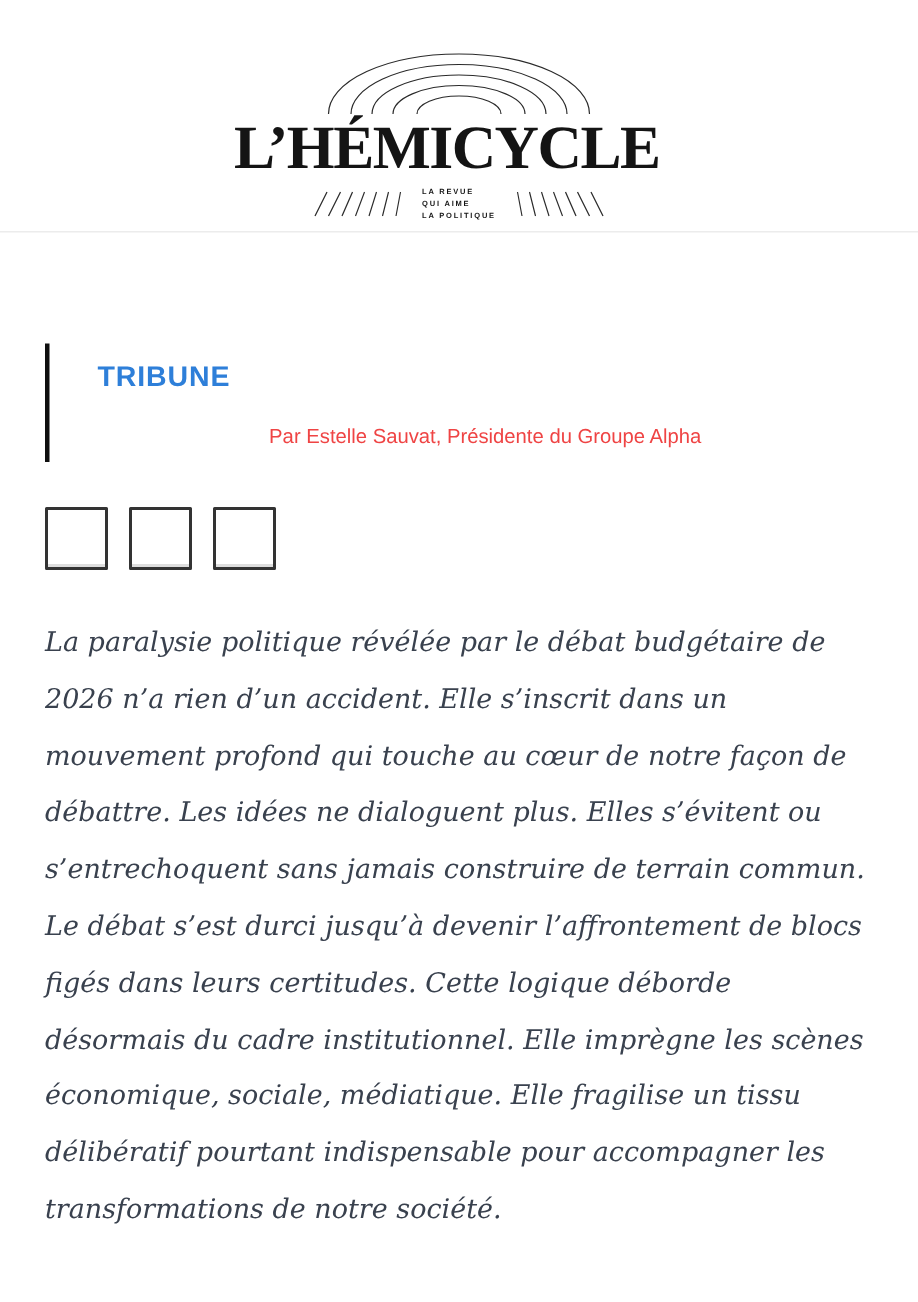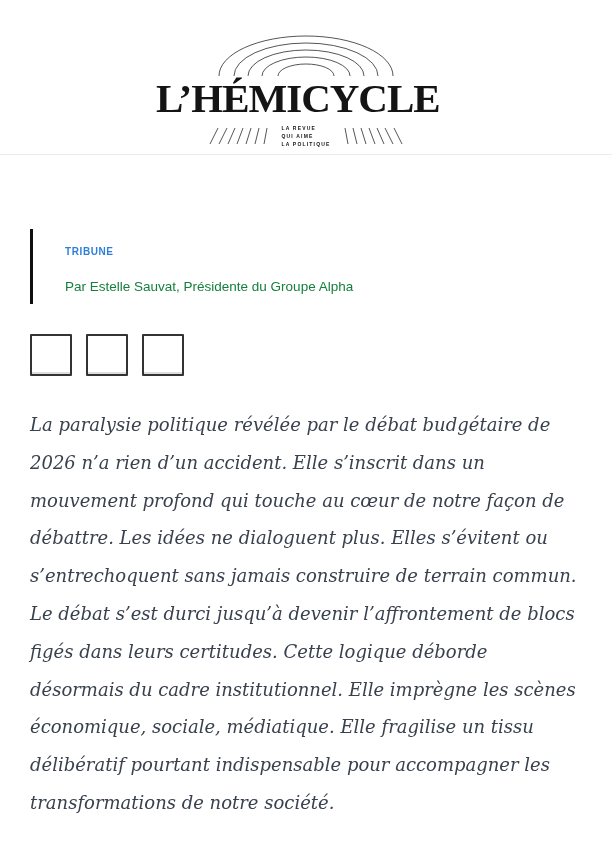--- a/index.html
+++ b/index.html
@@ -25,21 +25,21 @@
   .tagline { font-size: 5px; font-weight: bold; letter-spacing: 1.2px; line-height: 1.6; color: #141414; }
 
   
   .main { padding: 0 30px; }
   .article-header {
     margin-top: 74px;
     border-left: 3px solid #0f0f0f;
     padding: 12px 0 10px 32px;
   }
   .category {
-    font-size: 10px;
+    font-size: 19px;
     font-weight: bold;
     letter-spacing: 0.6px;
     cursor: pointer;
     display: inline-block;
   }
   .article-title {
     margin: 28px 0 0 0;
     font-size: 28px;
     line-height: 1.18;
     font-weight: 800;
@@ -120,21 +120,21 @@
           </g>
         </svg>
       </div>
     </div>
   </header>
 
   <main class="main">
 
     <div class="article-header">
       <span class="category" style="color: rgb(46, 127, 217);">TRIBUNE</span>
-      <div class="byline" style="color: #15803d;">Par Estelle Sauvat, Présidente du Groupe Alpha</div>
+      <div class="byline" style="color: #ef4444; text-align: center;">Par Estelle Sauvat, Présidente du Groupe Alpha</div>
     </div>
 
     <div class="share-row">
       <button class="share-box"></button>
       <button class="share-box"></button>
       <button class="share-box"></button>
     </div>
 
     <p class="body-text" style="color: rgb(57, 65, 78);">La paralysie politique révélée par le débat budgétaire de 2026 n’a rien d’un accident. Elle s’inscrit dans un mouvement profond qui touche au cœur de notre façon de débattre. Les idées ne dialoguent plus. Elles s’évitent ou s’entrechoquent sans jamais construire de terrain commun. Le débat s’est durci jusqu’à devenir l’affrontement de blocs figés dans leurs certitudes. Cette logique déborde désormais du cadre institutionnel. Elle imprègne les scènes économique, sociale, médiatique. Elle fragilise un tissu délibératif pourtant indispensable pour accompagner les transformations de notre société.</p>
 

